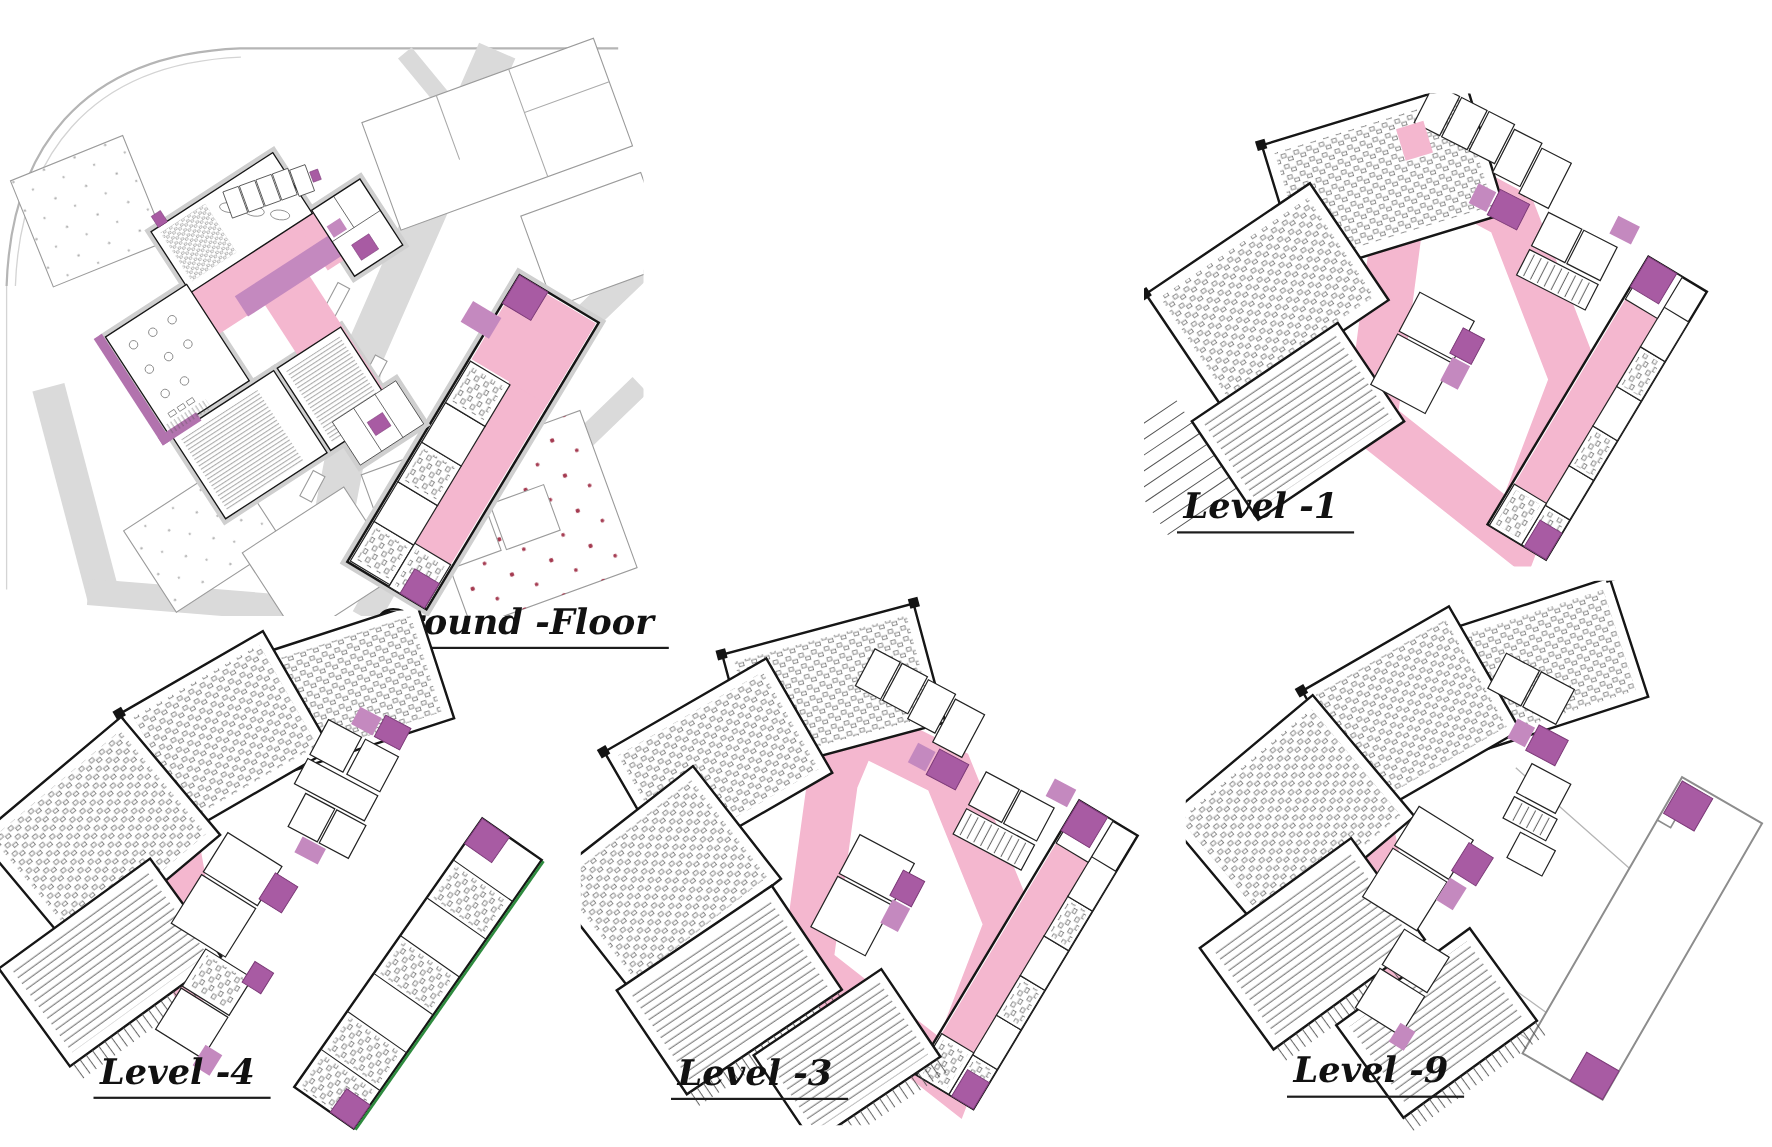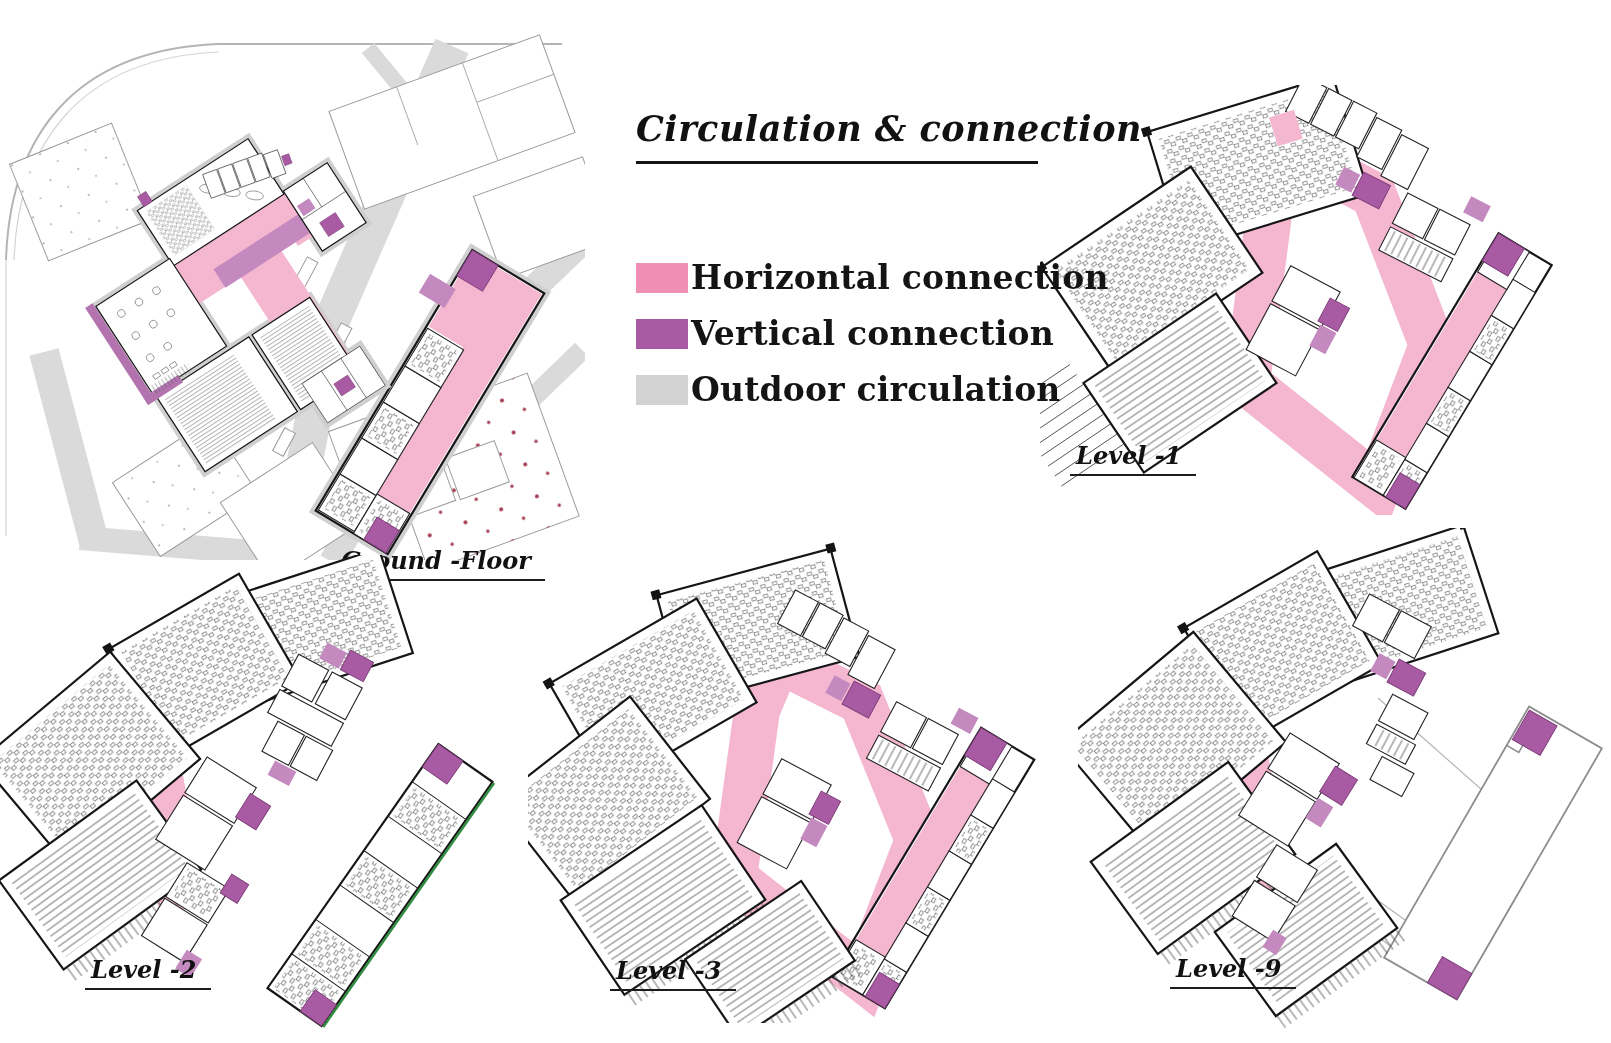--- a/index.html
+++ b/index.html
@@ -1,20 +1,20 @@
 <!DOCTYPE html>
 <html><head>
 <meta charset="utf-8">
 <style>
   html,body{margin:0;padding:0;background:#fff;}
   #stage{position:relative;width:1611px;height:1043px;background:#fff;overflow:hidden;
          font-family:"DejaVu Serif","Liberation Serif",serif;}
   figure.plan{position:absolute;margin:0;padding:0;}
   figure.plan svg{display:block;}
-  .cap{position:absolute;font-style:italic;font-weight:bold;font-size:24px;color:#111;
+  .cap{position:absolute;font-style:italic;font-weight:bold;font-size:32px;color:#111;
        border-bottom:2.5px solid #1c1c1c;padding:0 14px 5px 6px;white-space:nowrap;line-height:1.1;}
   
   #legend{position:absolute;left:636px;top:108px;width:402px;}
   #legend h1{margin:0 0 98px 0;font-style:italic;font-weight:bold;font-size:35px;color:#111;
              border-bottom:3px solid #161616;padding-bottom:12px;white-space:nowrap;letter-spacing:.5px;}
   #legend ul{list-style:none;margin:0;padding:0;}
   #legend li{display:flex;align-items:center;margin-bottom:25px;height:31px;}
   .sw{display:inline-block;width:52px;height:30px;margin-right:3px;flex:0 0 auto;}
   .lab{font-size:33px;font-weight:bold;color:#141414;white-space:nowrap;letter-spacing:.2px;}
   
@@ -333,21 +333,21 @@
         <path class="dv" d="M-107,-33 V33 M-65,-33 V33 M-23,-33 V33 M19,-33 V33 M61,-33 V33 M103,-33 V33"></path>
         <rect x="-104" y="-28" width="36" height="56" fill="url(#seats)"></rect>
         <rect x="-20" y="-28" width="36" height="56" fill="url(#seats)"></rect>
         <rect x="64" y="-28" width="36" height="56" fill="url(#seats)"></rect>
         <rect x="-146" y="-28" width="36" height="56" fill="url(#seats)"></rect>
         <rect x="121" y="-33" width="28" height="30" class="pp"></rect>
         <rect x="-149" y="7" width="26" height="26" class="pp"></rect>
         <path class="grn" d="M-149,35 L149,35"></path>
       </g>
     </svg>
-    <figcaption class="cap" style="left:85px;top:402px">Level -2</figcaption>
+    <figcaption class="cap" style="left:85px;top:402px">Level -4</figcaption>
   </figure>
 
   <figure class="plan" style="left:528px;top:528px">
     <svg viewBox="0 0 515 495" width="515" height="495">
       <path class="pkl" stroke-width="46" d="M250,132 L334,174 L390,312 L336,452 L206,350 L229,182 Z"></path>
       <g transform="translate(405,340) rotate(-59)">
         <rect x="-145" y="-31" width="290" height="62" class="w2"></rect>
         <rect x="-143" y="-29" width="286" height="34" class="pk"></rect>
         <rect x="-145" y="5" width="42" height="26" class="w1"></rect>
           <rect x="-103" y="5" width="42" height="26" class="w1"></rect>
@@ -475,31 +475,14 @@
       </g>
       <g transform="translate(200,360) rotate(-58)">
         <rect x="-48" y="-24" width="42" height="48" class="w1"></rect>
           <rect x="-2" y="-24" width="38" height="48" class="w1"></rect>
         <rect x="-58" y="18" width="20" height="16" class="ppl"></rect>
       </g>
     </svg>
     <figcaption class="cap" style="left:92px;top:428px">Level -9</figcaption>
   </figure>
 
-  <section id="legend">
-    <h1>Circulation &amp; connection</h1>
-    <ul>
-      <li>
-        <span class="sw" style="background-color: rgb(238, 143, 179);"></span>
-        <span class="lab">Horizontal connection</span>
-      </li>
-      <li>
-        <span class="sw" style="background-color: rgb(168, 91, 163);"></span>
-        <span class="lab">Vertical connection</span>
-      </li>
-      <li>
-        <span class="sw" style="background-color: rgb(210, 210, 210);"></span>
-        <span class="lab">Outdoor circulation</span>
-      </li>
-    </ul>
-  </section>
 
 </div>
 
 </body></html>

